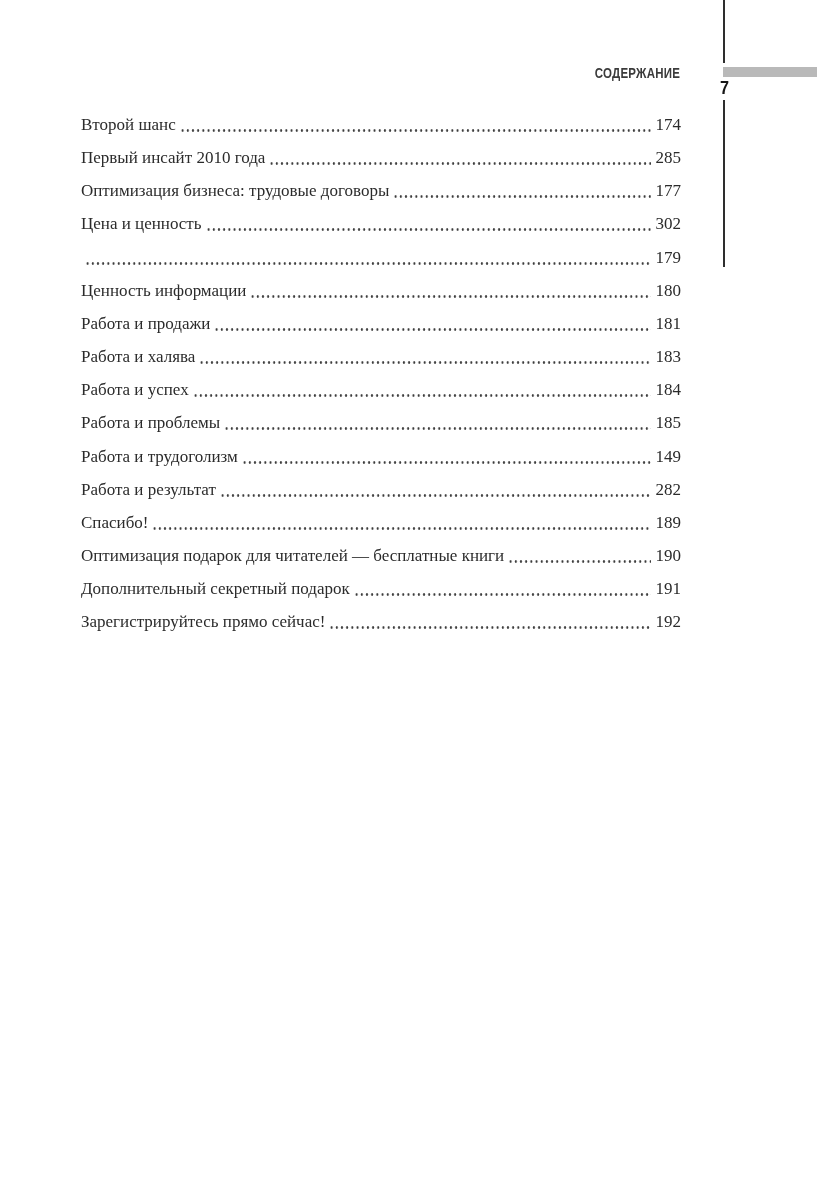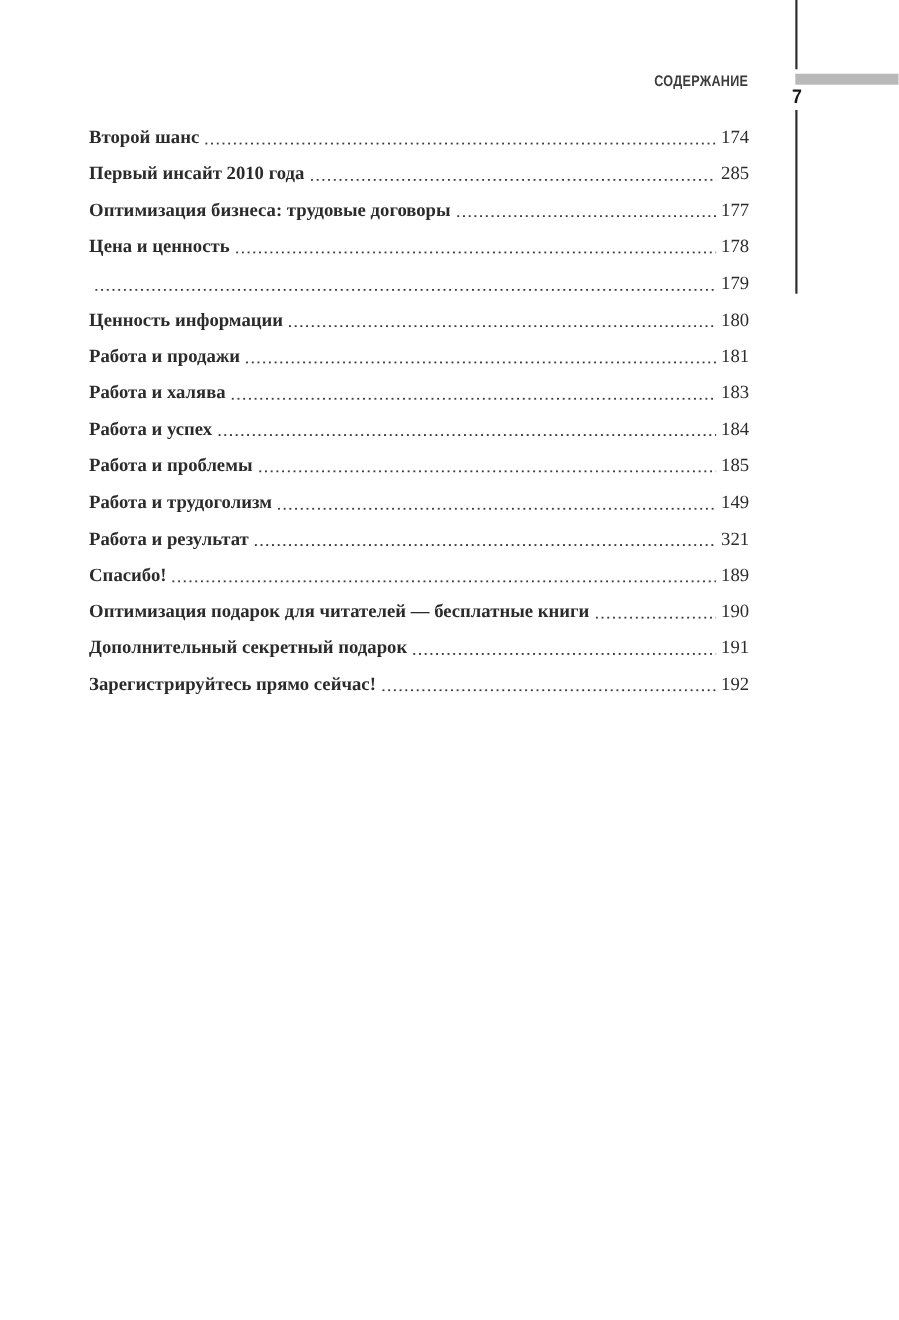--- a/index.html
+++ b/index.html
@@ -77,21 +77,20 @@
     color: #2b2b2b;
   }
   .toc-row {
     display: flex;
     height: 33.16px;
     line-height: 33.16px;
     white-space: nowrap;
   }
   .toc-title {
     flex: 0 0 auto;
-    font-weight: bold;
   }
   .toc-leader {
     flex: 1 1 auto;
     margin: 0 5px 0 4px;
     background-image: radial-gradient(circle, #3c3c3c 1.05px, rgba(0,0,0,0) 1.35px);
     background-size: 5.2px 5.2px;
     background-repeat: repeat-x;
     background-position: left bottom 8px;
   }
   .toc-page {
@@ -120,21 +119,21 @@
     <span class="toc-page">285</span>
   </div>
   <div class="toc-row">
     <span class="toc-title">Оптимизация бизнеса: трудовые договоры</span>
     <span class="toc-leader"></span>
     <span class="toc-page">177</span>
   </div>
   <div class="toc-row">
     <span class="toc-title">Цена и ценность</span>
     <span class="toc-leader"></span>
-    <span class="toc-page">178</span>
+    <span class="toc-page">302</span>
   </div>
   <div class="toc-row">
     <span class="toc-leader"></span>
     <span class="toc-page">179</span>
   </div>
   <div class="toc-row">
     <span class="toc-title">Ценность информации</span>
     <span class="toc-leader"></span>
     <span class="toc-page">180</span>
   </div>
@@ -159,21 +158,21 @@
     <span class="toc-page">185</span>
   </div>
   <div class="toc-row">
     <span class="toc-title">Работа и трудоголизм</span>
     <span class="toc-leader"></span>
     <span class="toc-page">149</span>
   </div>
   <div class="toc-row">
     <span class="toc-title">Работа и результат</span>
     <span class="toc-leader"></span>
-    <span class="toc-page">321</span>
+    <span class="toc-page">282</span>
   </div>
   <div class="toc-row">
     <span class="toc-title">Спасибо!</span>
     <span class="toc-leader"></span>
     <span class="toc-page">189</span>
   </div>
   <div class="toc-row">
     <span class="toc-title">Оптимизация подарок для читателей — бесплатные книги</span>
     <span class="toc-leader"></span>
     <span class="toc-page">190</span>

